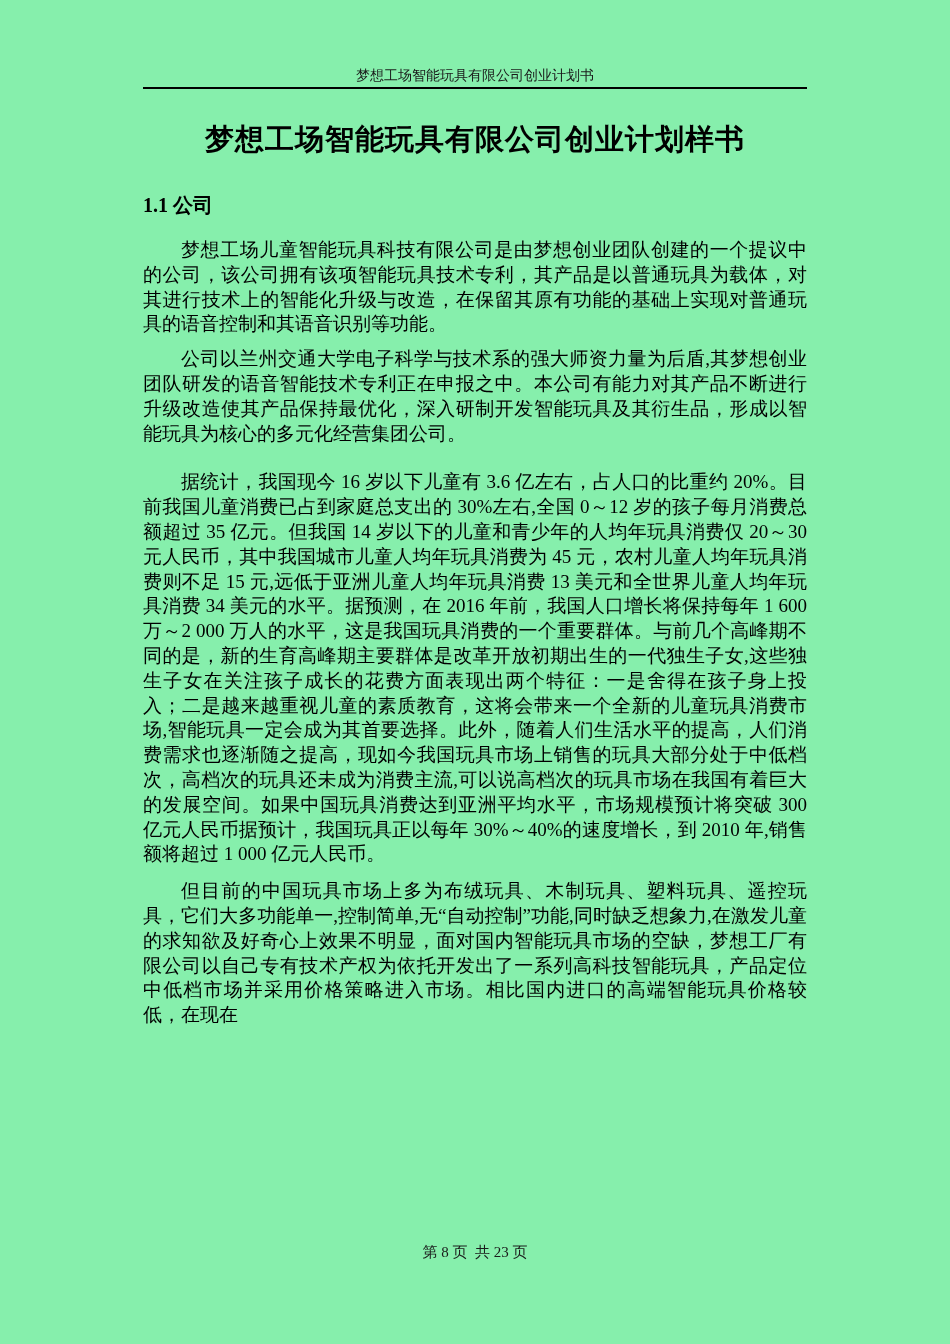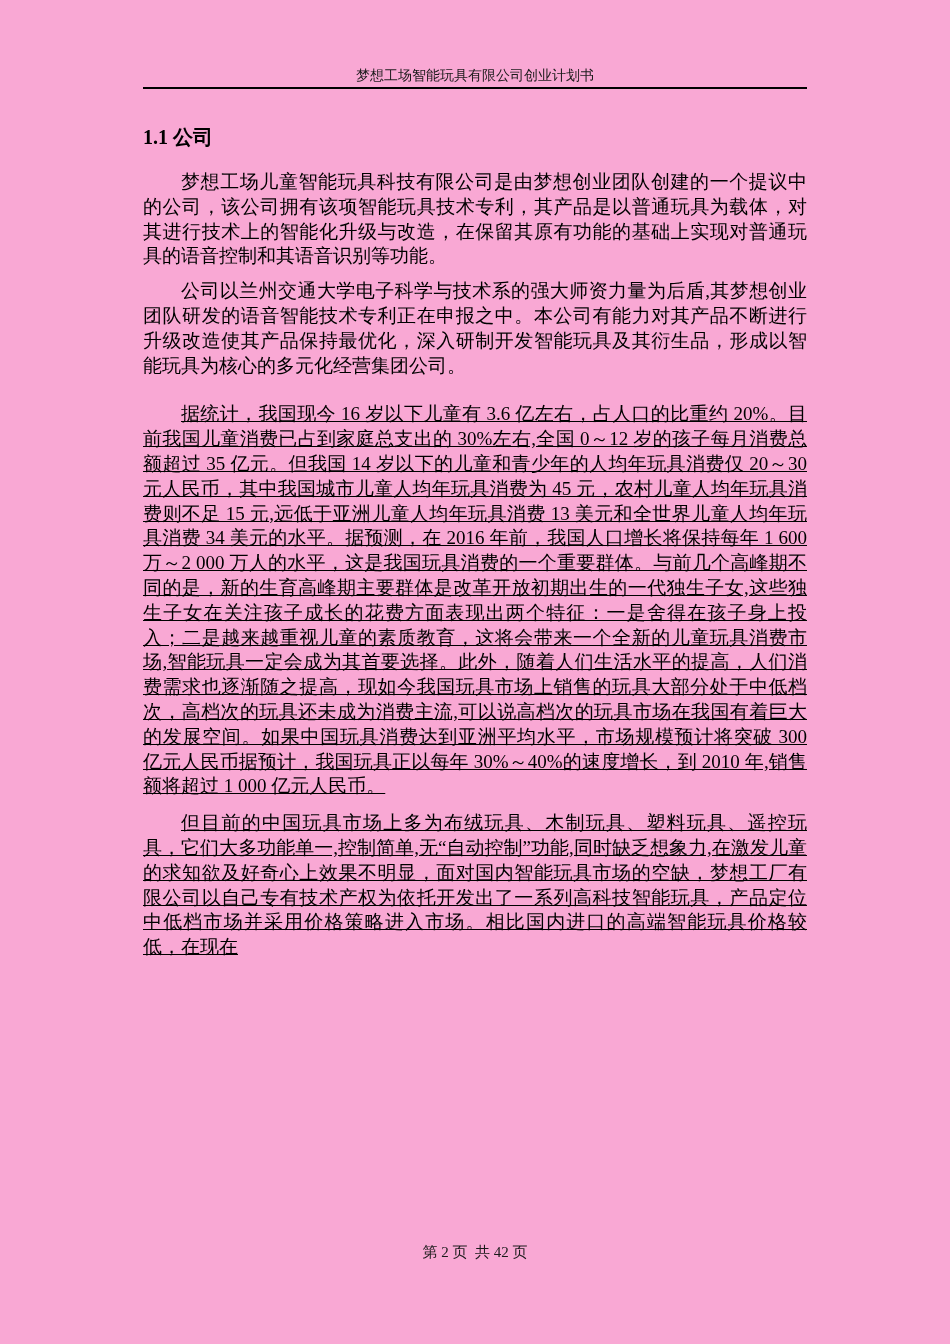--- a/index.html
+++ b/index.html
@@ -4,21 +4,21 @@
 <style>
   html, body {
     margin: 0;
     padding: 0;
     background: #ffffff;
   }
   .page {
     position: relative;
     width: 950px;
     height: 1344px;
-    background: #f9a8d4;
+    background: #86efac;
     color: #000000;
     font-family: "Liberation Serif", "DejaVu Serif", serif;
     overflow: hidden;
   }
   
   .running-header {
     margin: 0 143px;
     padding-top: 67px;
     padding-bottom: 3px;
     border-bottom: 2px solid #000000;
@@ -61,21 +61,20 @@
   .body-text p {
     margin: 1px 0 10px 0;
     font-size: 19px;
     line-height: 24.8px;
     text-align: justify;
     text-indent: 2em;
     word-break: break-all;
   }
   .body-text.market-block {
     margin-top: 24px;
-    text-decoration: underline;
   }
   .body-text.market-block p.gap-after {
     margin-bottom: 12px;
   }
   
   .page-footer {
     position: absolute;
     top: 1242px;
     left: 0;
     width: 100%;
@@ -86,30 +85,31 @@
     color: #1a1a1a;
   }
 </style>
 </head>
 <body>
 
 <div class="page">
 
   <div class="running-header">梦想工场智能玩具有限公司创业计划书</div>
 
+  <div class="doc-title">梦想工场智能玩具有限公司创业计划样书</div>
 
 
   <div class="sub-heading">1.1 公司</div>
 
   <div class="body-text">
     <p>梦想工场儿童智能玩具科技有限公司是由梦想创业团队创建的一个提议中的公司，该公司拥有该项智能玩具技术专利，其产品是以普通玩具为载体，对其进行技术上的智能化升级与改造，在保留其原有功能的基础上实现对普通玩具的语音控制和其语音识别等功能。</p>
     <p>公司以兰州交通大学电子科学与技术系的强大师资力量为后盾,其梦想创业团队研发的语音智能技术专利正在申报之中。本公司有能力对其产品不断进行升级改造使其产品保持最优化，深入研制开发智能玩具及其衍生品，形成以智能玩具为核心的多元化经营集团公司。</p>
   </div>
 
 
   <div class="body-text market-block">
     <p class="gap-after">据统计，我国现今 16 岁以下儿童有 3.6 亿左右，占人口的比重约 20%。目前我国儿童消费已占到家庭总支出的 30%左右,全国 0～12 岁的孩子每月消费总额超过 35 亿元。但我国 14 岁以下的儿童和青少年的人均年玩具消费仅 20～30 元人民币，其中我国城市儿童人均年玩具消费为 45 元，农村儿童人均年玩具消费则不足 15 元,远低于亚洲儿童人均年玩具消费 13 美元和全世界儿童人均年玩具消费 34 美元的水平。据预测，在 2016 年前，我国人口增长将保持每年 1 600 万～2 000 万人的水平，这是我国玩具消费的一个重要群体。与前几个高峰期不同的是，新的生育高峰期主要群体是改革开放初期出生的一代独生子女,这些独生子女在关注孩子成长的花费方面表现出两个特征：一是舍得在孩子身上投入；二是越来越重视儿童的素质教育，这将会带来一个全新的儿童玩具消费市场,智能玩具一定会成为其首要选择。此外，随着人们生活水平的提高，人们消费需求也逐渐随之提高，现如今我国玩具市场上销售的玩具大部分处于中低档次，高档次的玩具还未成为消费主流,可以说高档次的玩具市场在我国有着巨大的发展空间。如果中国玩具消费达到亚洲平均水平，市场规模预计将突破 300 亿元人民币据预计，我国玩具正以每年 30%～40%的速度增长，到 2010 年,销售额将超过 1 000 亿元人民币。</p>
     <p>但目前的中国玩具市场上多为布绒玩具、木制玩具、塑料玩具、遥控玩具，它们大多功能单一,控制简单,无“自动控制”功能,同时缺乏想象力,在激发儿童的求知欲及好奇心上效果不明显，面对国内智能玩具市场的空缺，梦想工厂有限公司以自己专有技术产权为依托开发出了一系列高科技智能玩具，产品定位中低档市场并采用价格策略进入市场。相比国内进口的高端智能玩具价格较低，在现在</p>
   </div>
 
-  <div class="page-footer">第 2 页  共 42 页</div>
+  <div class="page-footer">第 8 页  共 23 页</div>
 
 </div>
 
 </body></html>

